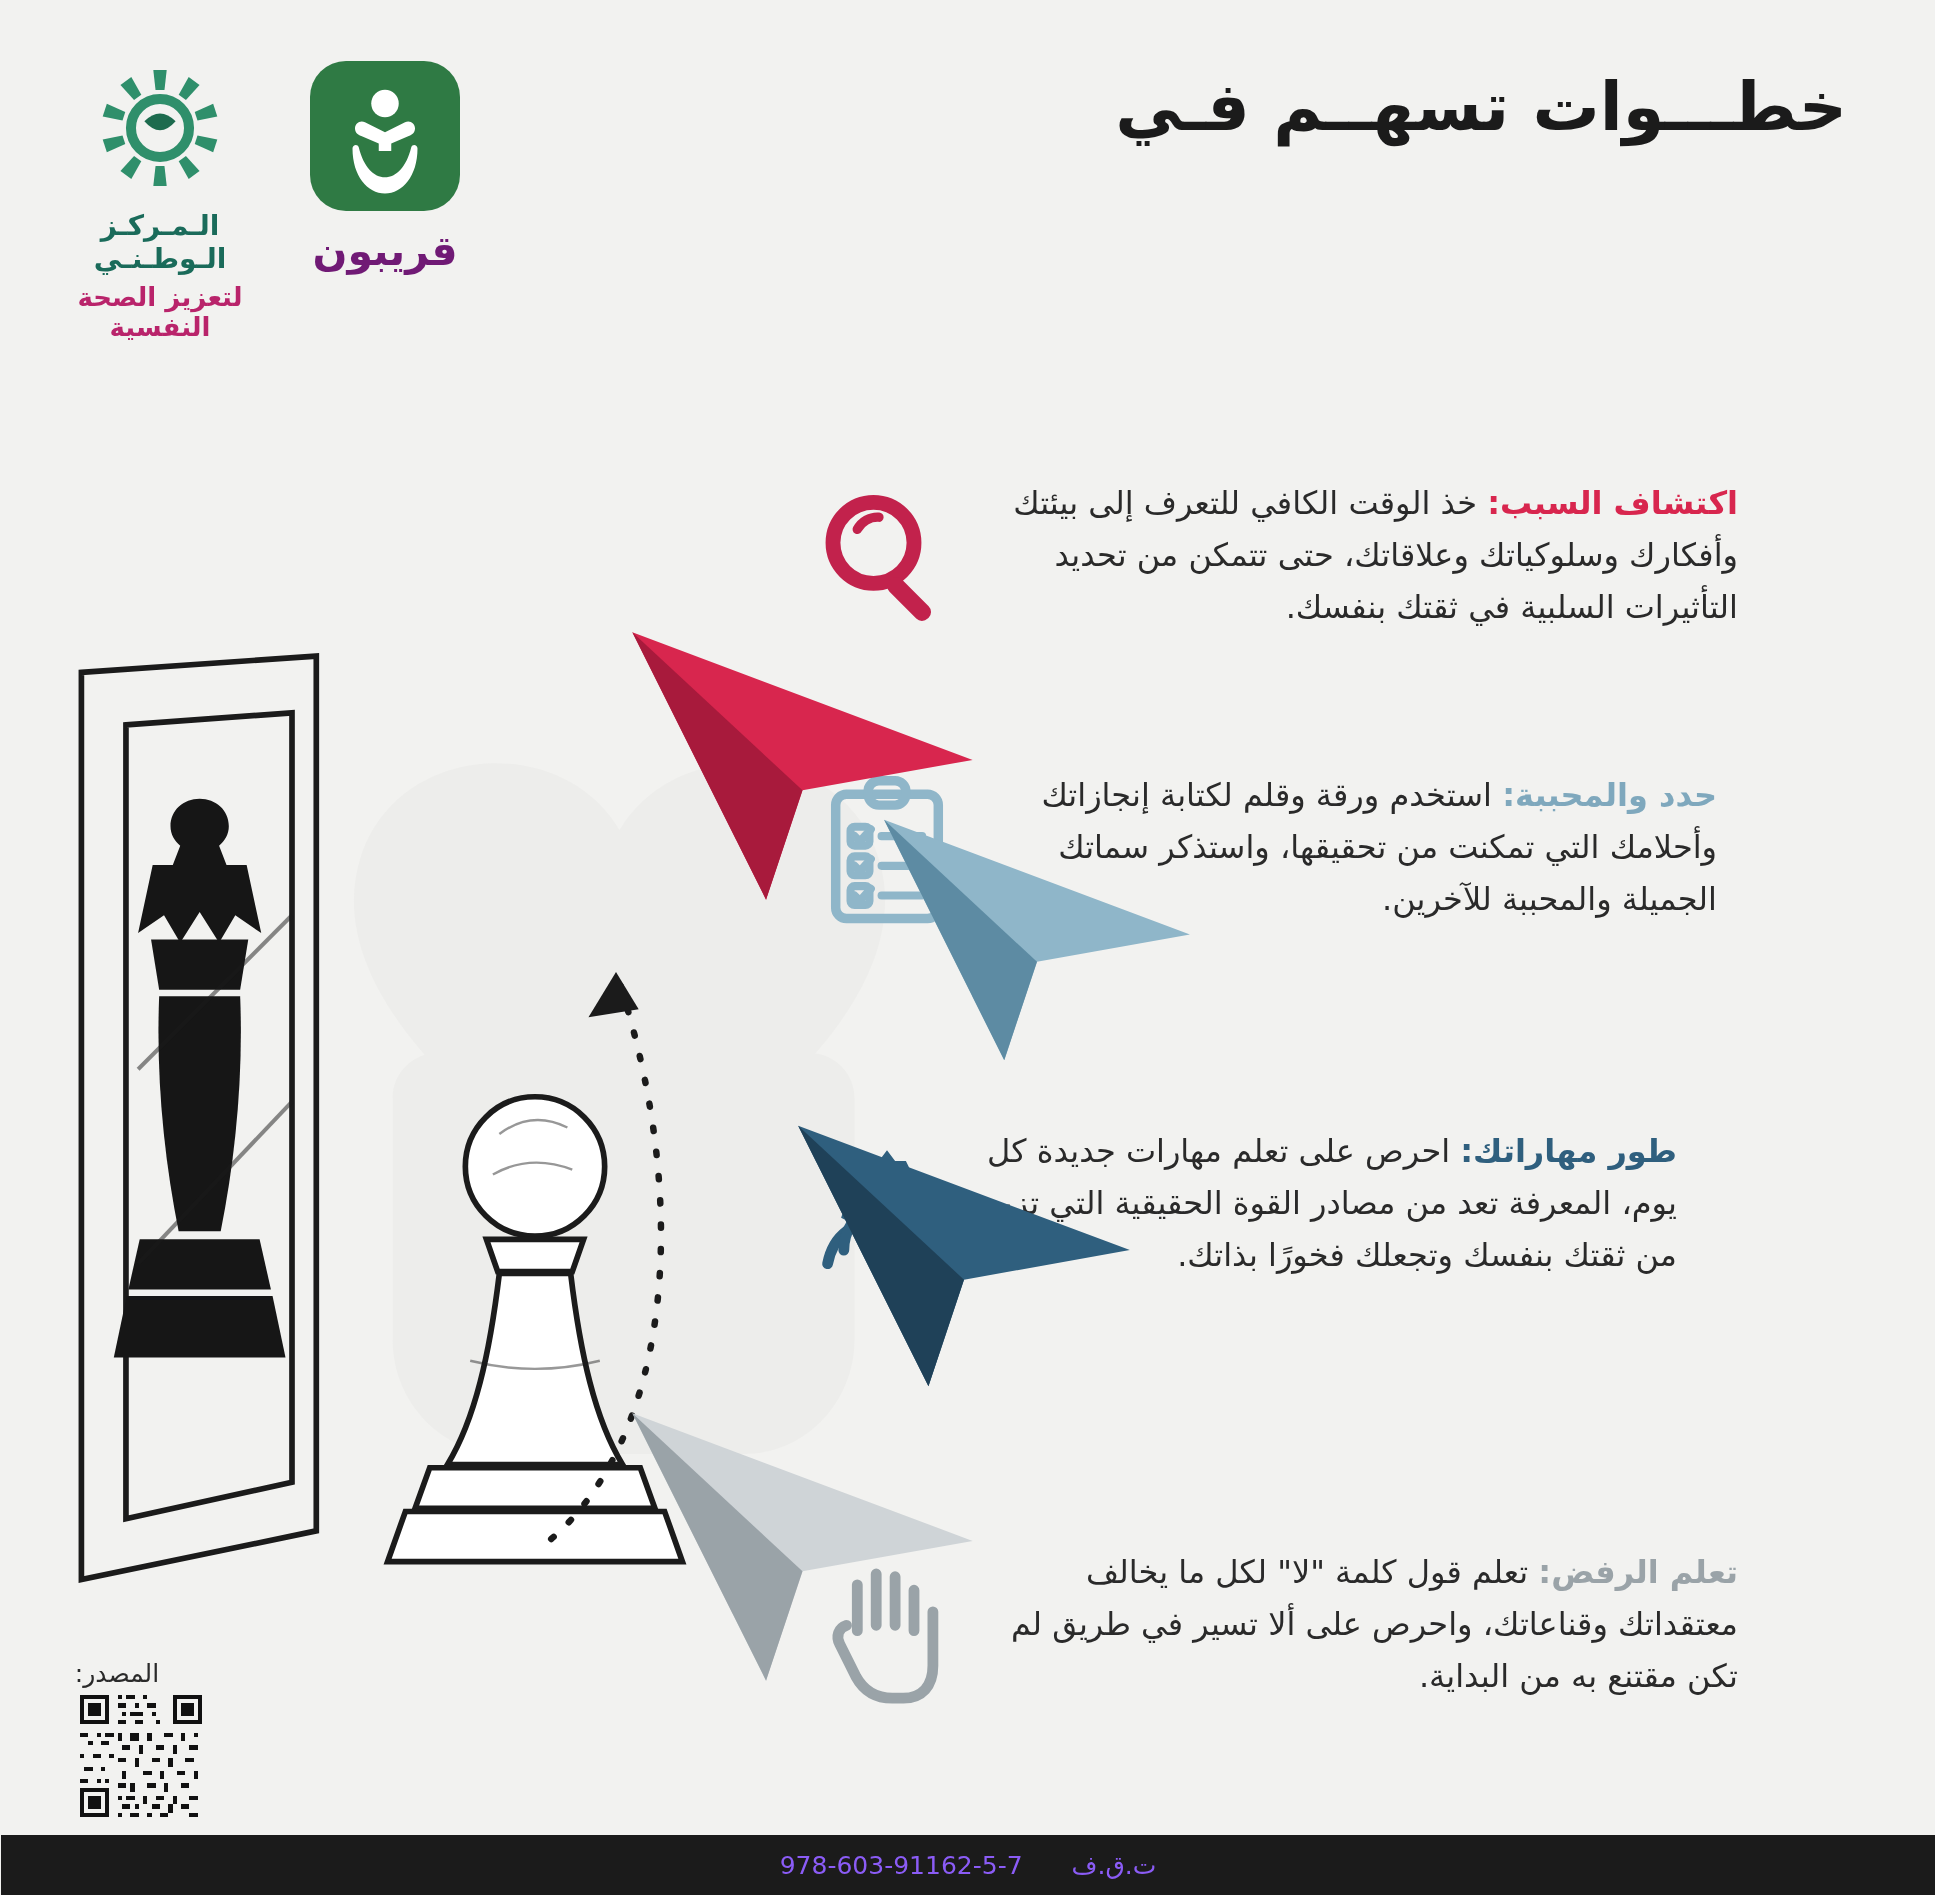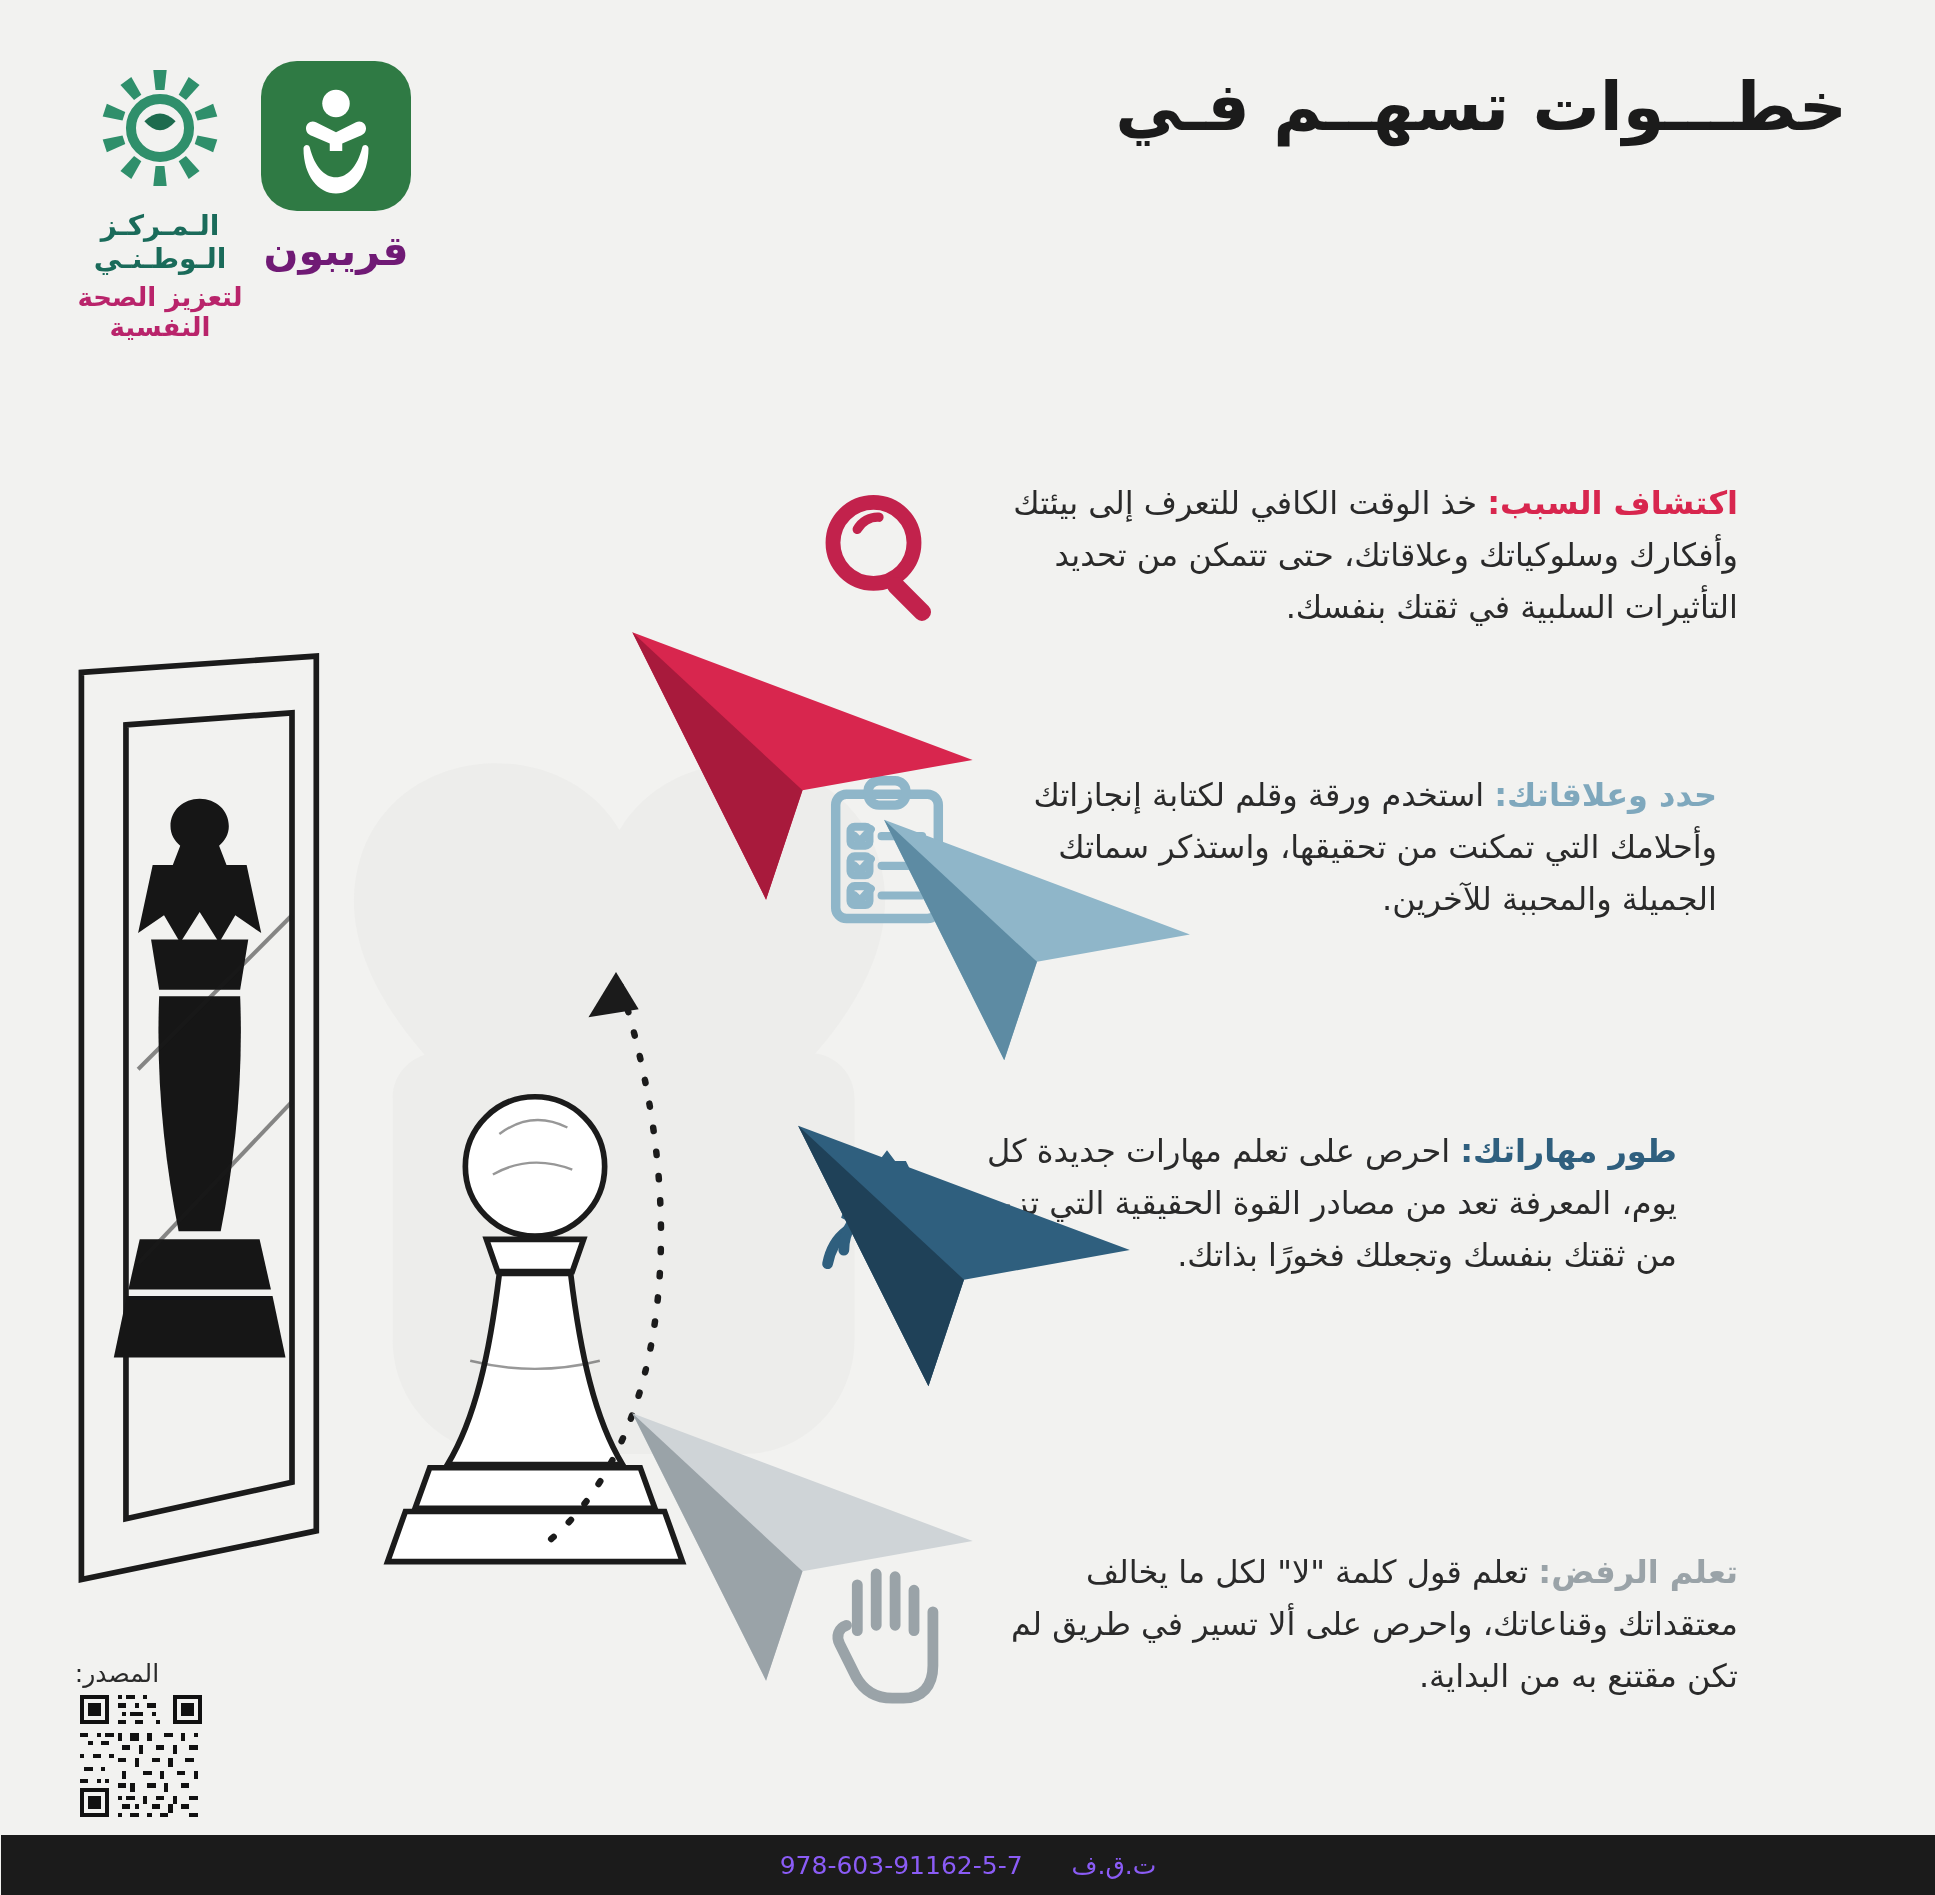--- a/index.html
+++ b/index.html
@@ -29,20 +29,21 @@
   }
 
   
   .logo-block {
     position: absolute;
     top: 61px;
     left: 65px;
     display: flex;
     flex-direction: row-reverse;
     align-items: flex-start;
+    gap: 49px;
   }
   .nat-logo { width: 190px; text-align: center; }
   .nat-logo .mark { width: 134px; height: 134px; margin: 0 auto; }
   .nat-logo .l1 {
     font-size: 28px; font-weight: bold; color: #1a6b5a; margin-top: 12px;
     letter-spacing: 0.8px;
   }
   .nat-logo .l2 { font-size: 26px; font-weight: bold; color: #b9246b; margin-top: 6.5px; text-align: center; }
 
   .app-logo { width: 162px; text-align: center; }
@@ -195,21 +196,21 @@
       <svg viewBox="0 0 120 120" width="162" height="162">
         <circle cx="50" cy="48" r="30" fill="none" stroke="#c2224c" stroke-width="11"></circle>
         <path d="M38 38a17 17 0 0 1 16-9" fill="none" stroke="#c2224c" stroke-width="7" stroke-linecap="round"></path>
         <rect x="70" y="70" width="13" height="40" rx="6" fill="#c2224c" transform="rotate(-45 76 90)"></rect>
       </svg>
     </div>
   </div>
 
   <div class="step" id="step2">
     <div class="step-text">
-      <b class="c-lblue">حدد وعلاقاتك:</b><span> استخدم ورقة وقلم لكتابة إنجازاتك وأحلامك التي تمكنت من تحقيقها، واستذكر سماتك الجميلة والمحببة للآخرين.</span>
+      <b class="c-lblue">حدد والمحببة:</b><span> استخدم ورقة وقلم لكتابة إنجازاتك وأحلامك التي تمكنت من تحقيقها، واستذكر سماتك الجميلة والمحببة للآخرين.</span>
     </div>
     <div class="step-icon">
       <svg viewBox="0 0 120 120" width="162" height="162">
         <rect x="22" y="18" width="76" height="92" rx="8" fill="none" stroke="#8fb6c9" stroke-width="7"></rect>
         <rect x="46" y="8" width="28" height="18" rx="8" fill="none" stroke="#8fb6c9" stroke-width="7"></rect>
         <g stroke="#8fb6c9" stroke-width="6" fill="none" stroke-linecap="round">
           <rect x="33" y="42" width="14" height="14" rx="3"></rect>
           <rect x="33" y="64" width="14" height="14" rx="3"></rect>
           <rect x="33" y="86" width="14" height="14" rx="3"></rect>
           <path d="M36 49l4 4 8-9M36 71l4 4 8-9M36 93l4 4 8-9"></path>

